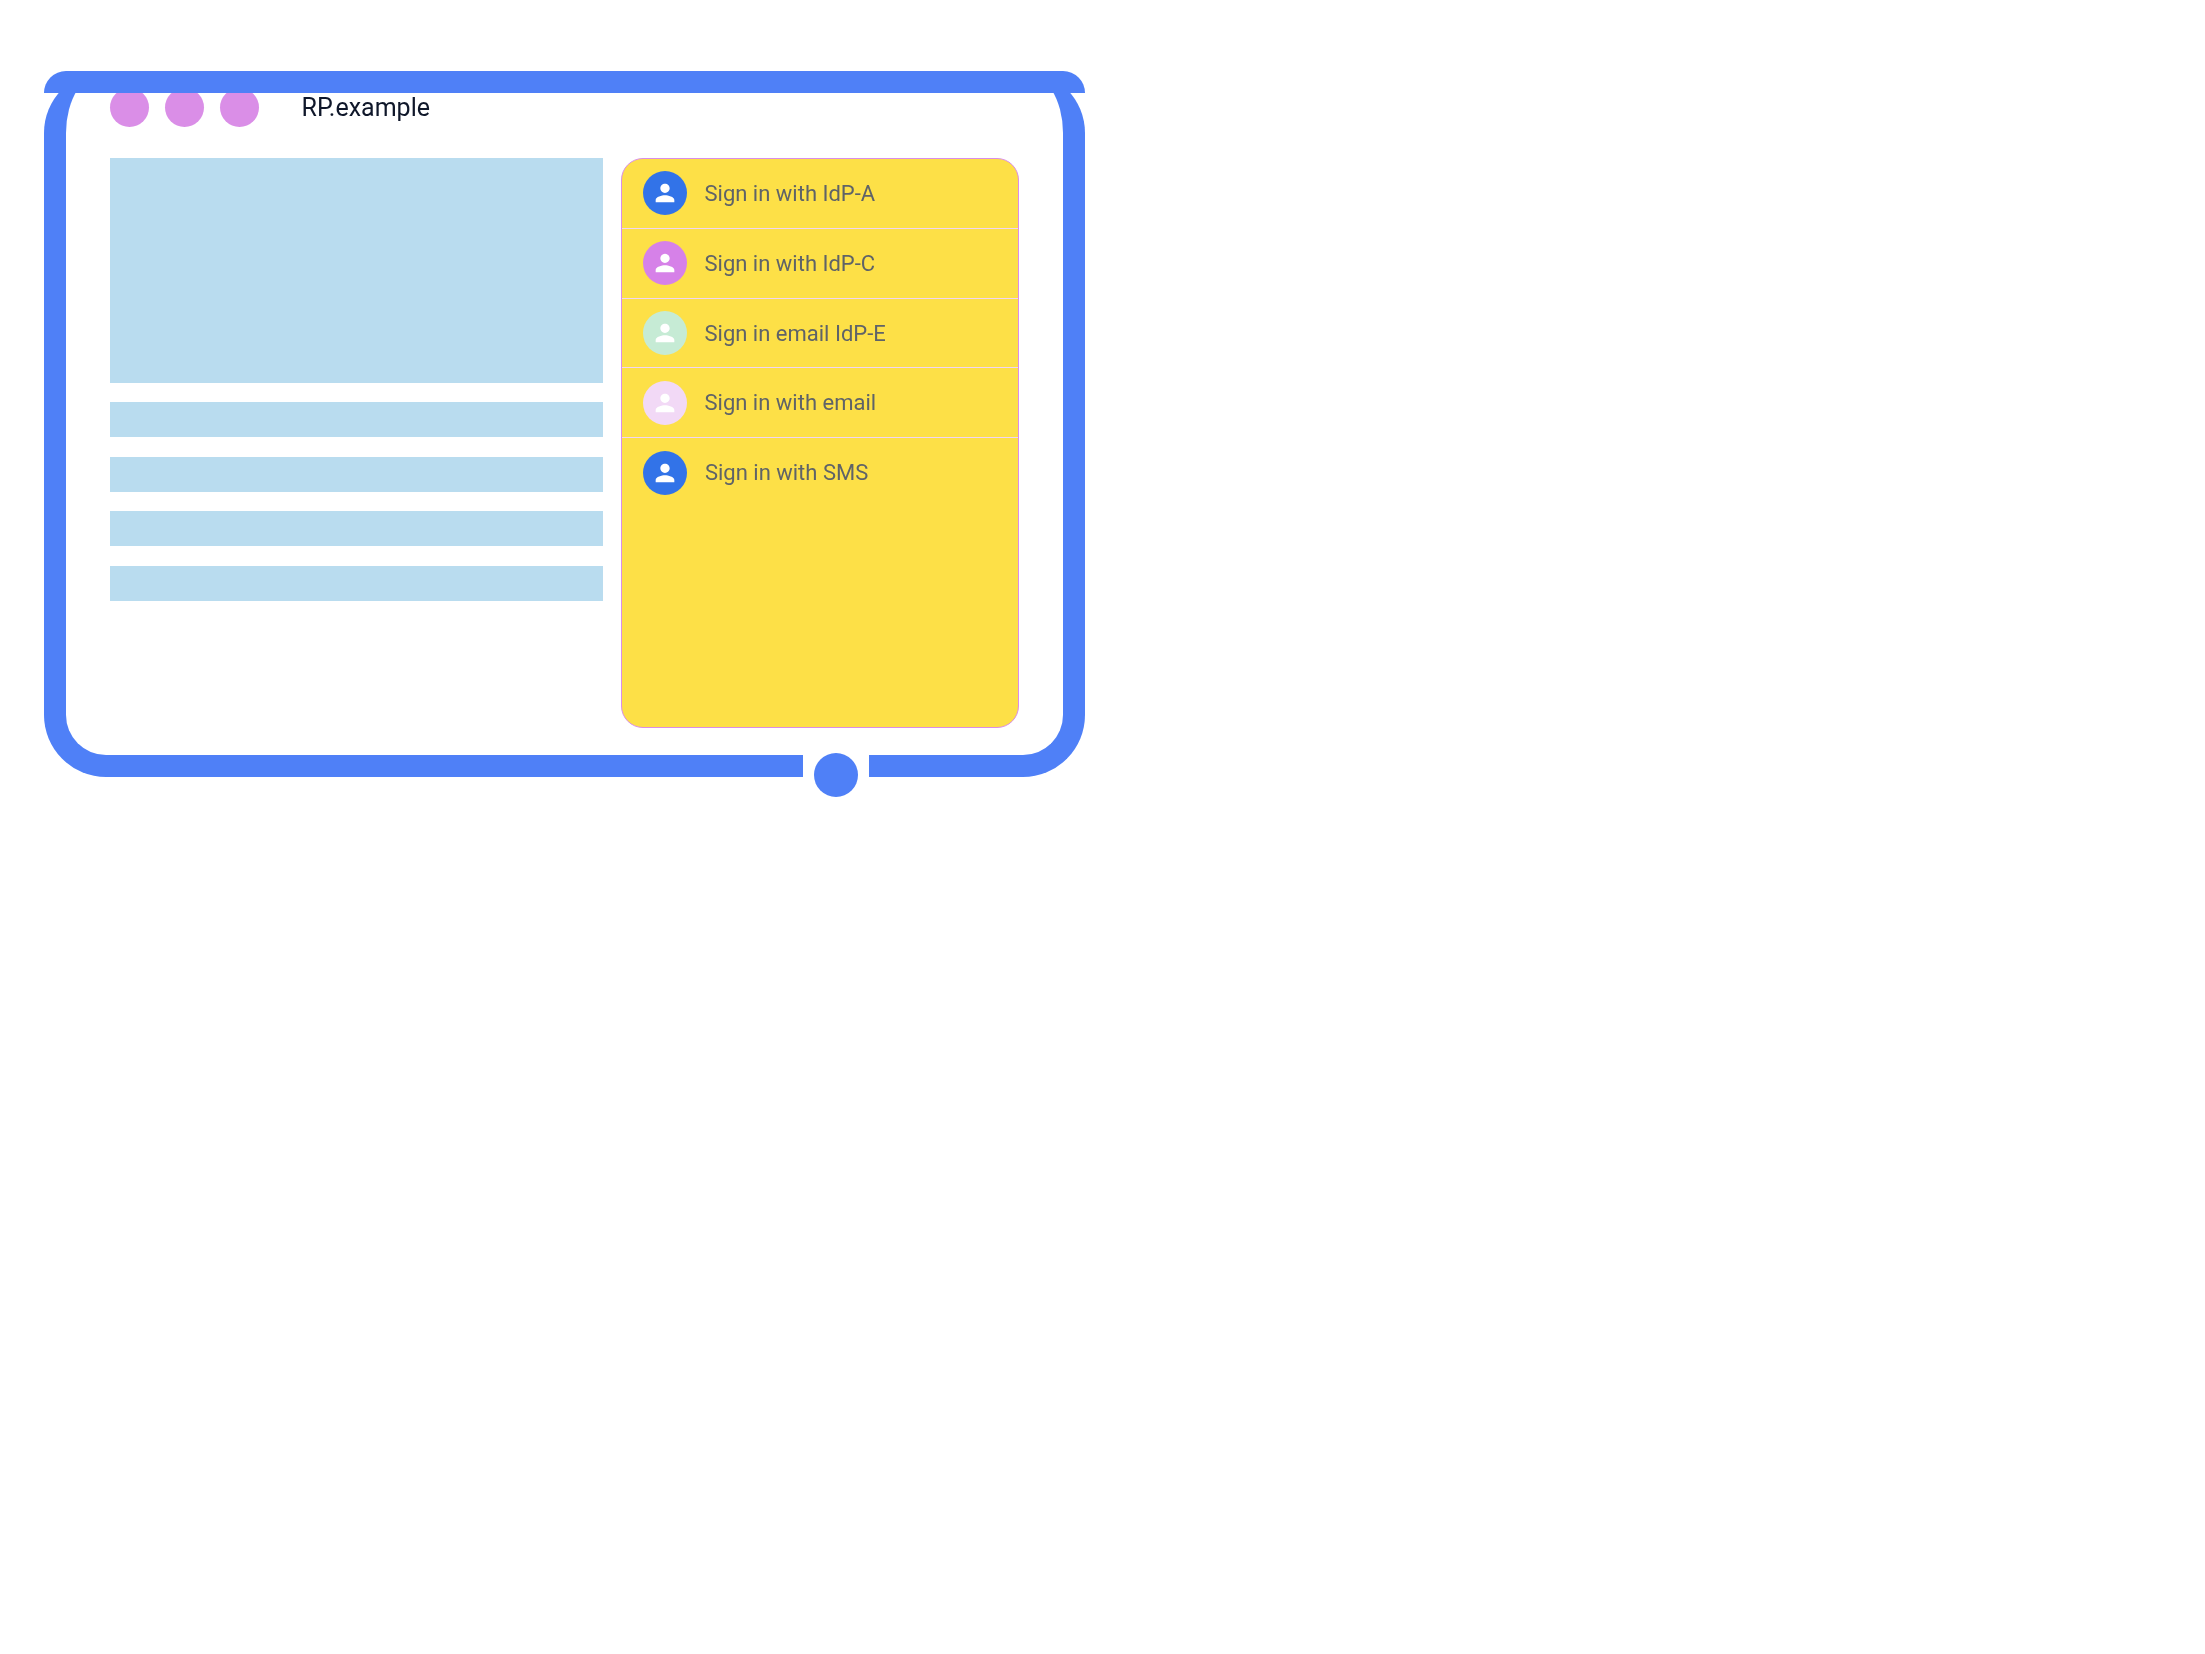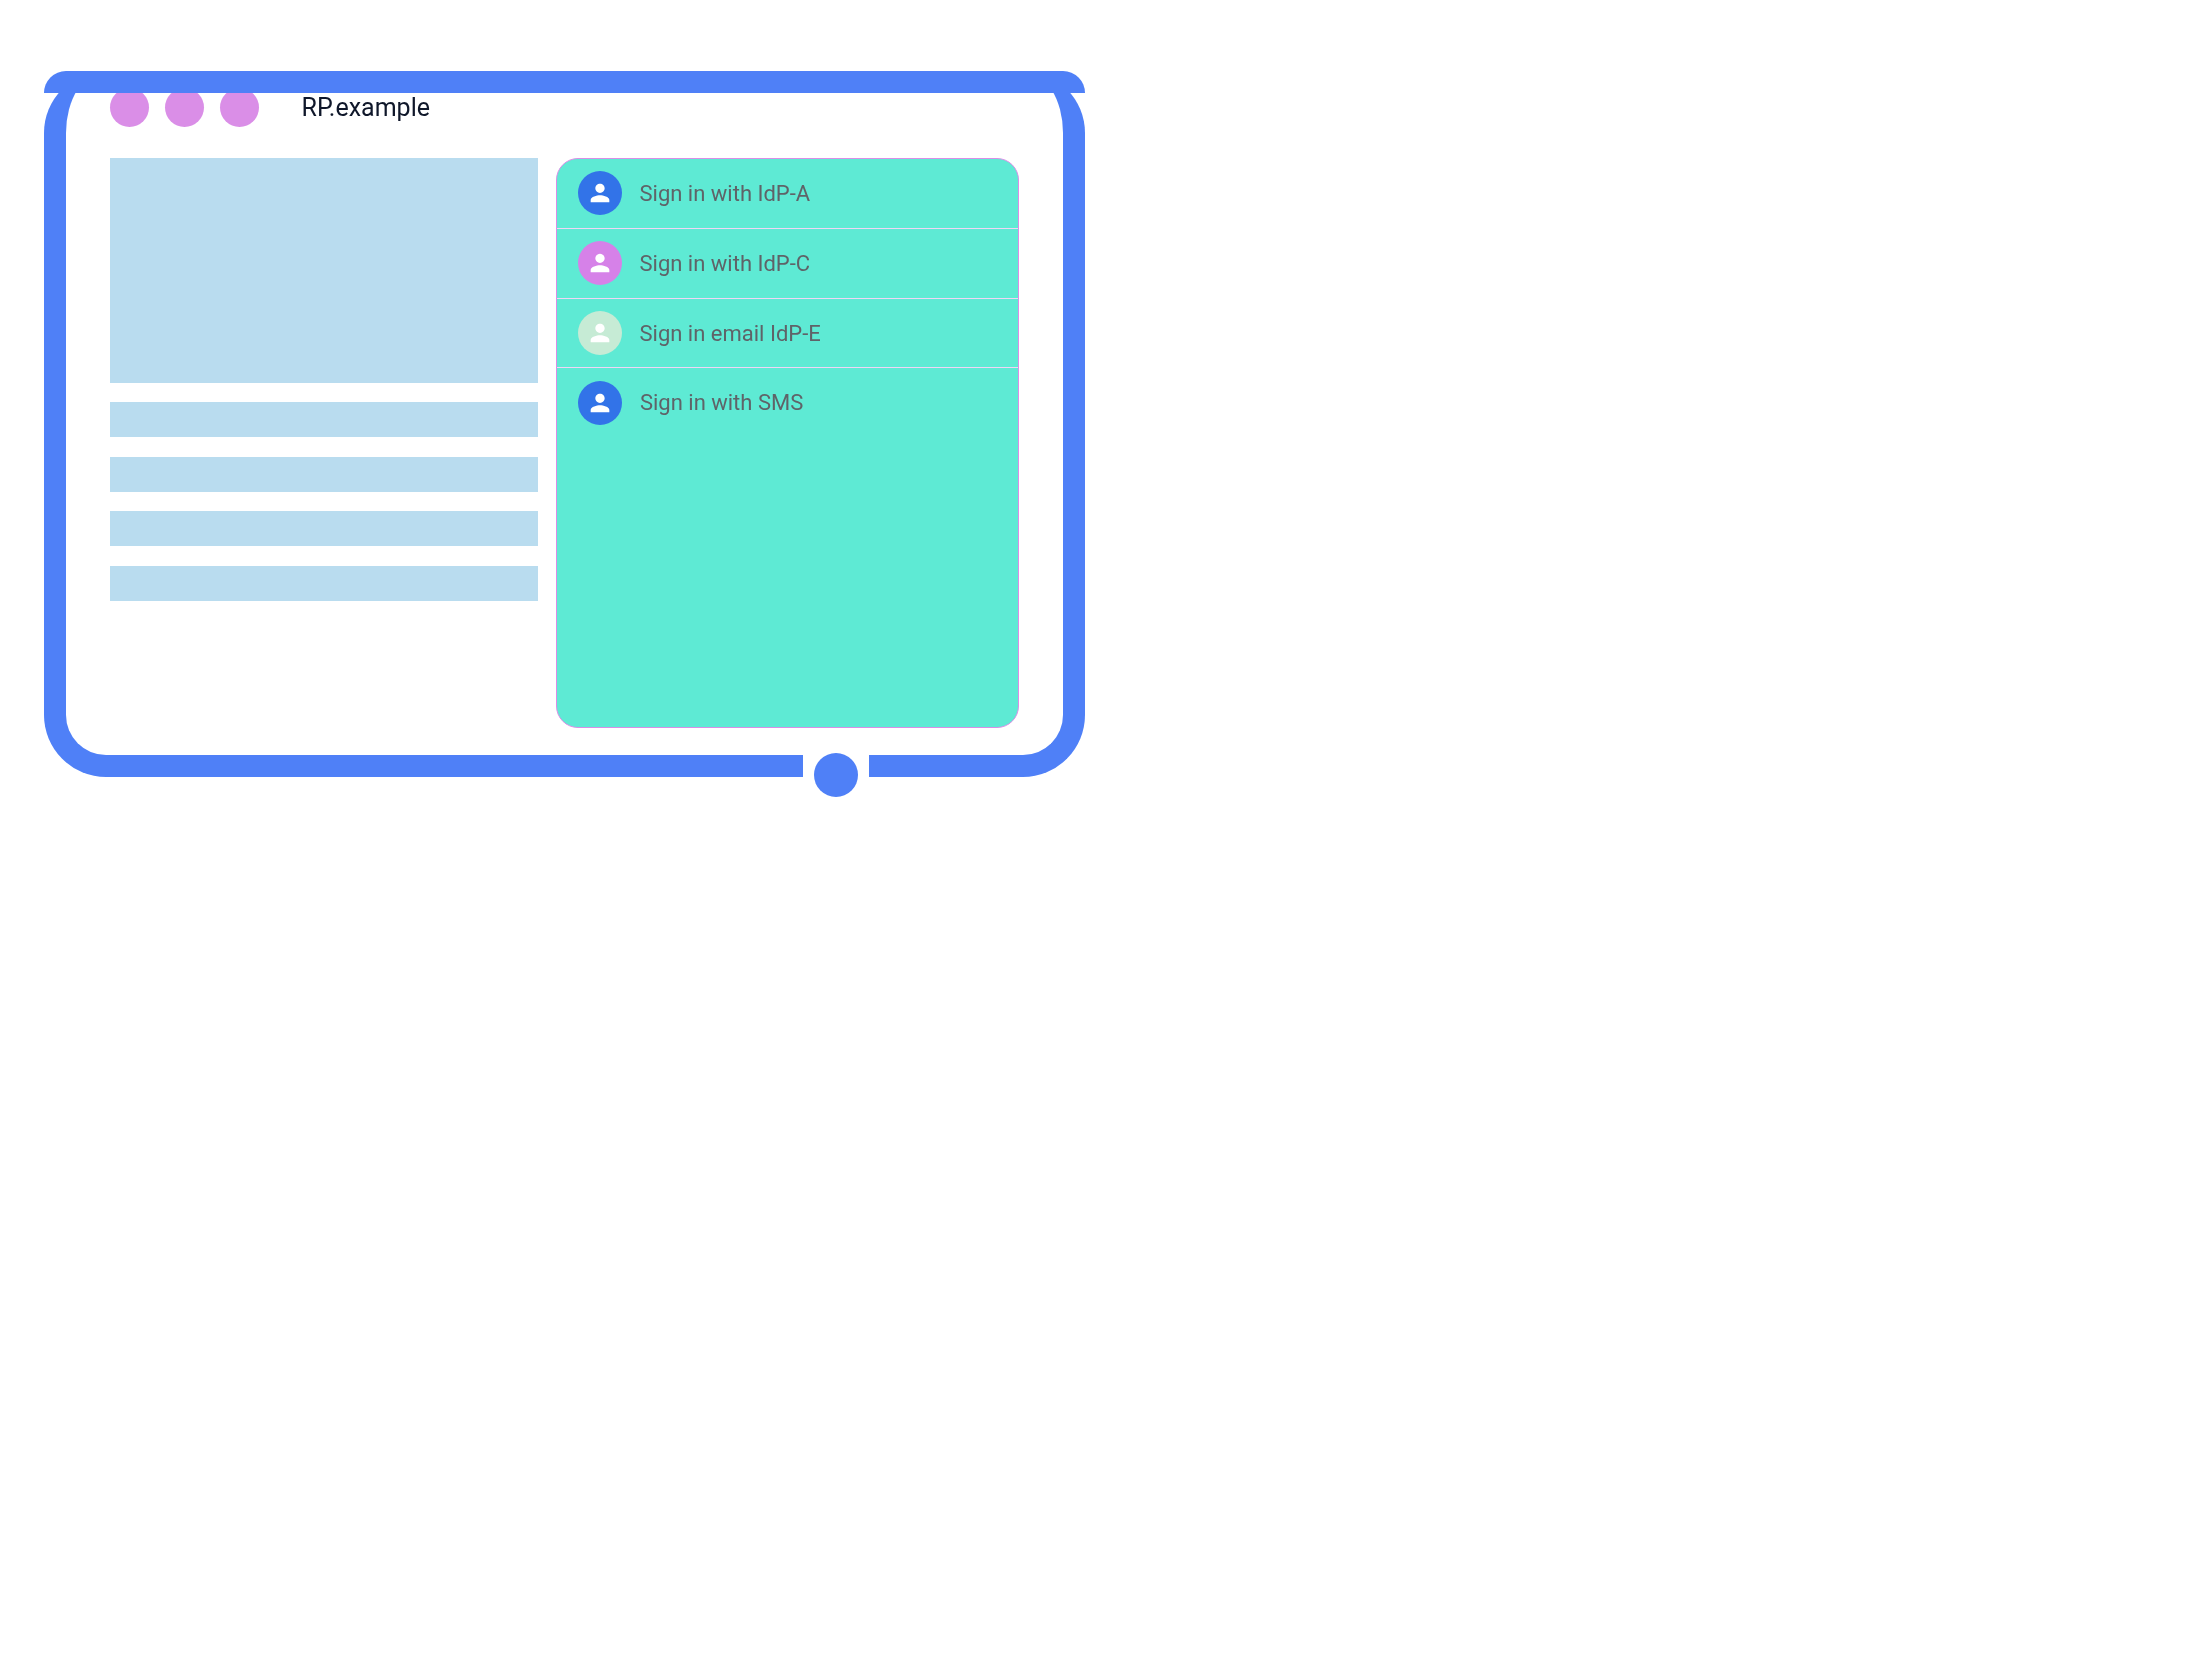--- a/index.html
+++ b/index.html
@@ -99,25 +99,25 @@
       background: #B9DCEF;
       height: 225px;
       width: 100%;
     }
     .content-line {
       background: #B9DCEF;
       height: 35px;
       width: 100%;
     }
     .signin-panel {
-      width: 463px;
+      width: 398px;
       border: 1.8px solid #DA8EE7;
       border-radius: 22px;
       overflow: hidden;
-      background: #5eead4;
+      background: #fde047;
     }
     .signin-option {
       display: flex;
       align-items: center;
       gap: 17.6px;
       padding: 12.4px 21px;
       border-bottom: 0.9px solid #F0D5F5;
       cursor: pointer;
     }
     .signin-option:last-child {
@@ -182,20 +182,28 @@
         </div>
         <div class="signin-option">
           <div class="user-icon" style="background:#C6EBD5">
               <svg viewBox="0 0 24 24" fill="white">
                 <path d="M12 12c2.21 0 4-1.79 4-4s-1.79-4-4-4-4 1.79-4 4 1.79 4 4 4zm0 2c-2.67 0-8 1.34-8 4v2h16v-2c0-2.66-5.33-4-8-4z"></path>
               </svg>
             </div>
           <span class="signin-label">Sign in email IdP-E</span>
         </div>
         <div class="signin-option">
+          <div class="user-icon" style="background:#F2D9F6">
+              <svg viewBox="0 0 24 24" fill="white">
+                <path d="M12 12c2.21 0 4-1.79 4-4s-1.79-4-4-4-4 1.79-4 4 1.79 4 4 4zm0 2c-2.67 0-8 1.34-8 4v2h16v-2c0-2.66-5.33-4-8-4z"></path>
+              </svg>
+            </div>
+          <span class="signin-label">Sign in with email</span>
+        </div>
+        <div class="signin-option">
           <div class="user-icon" style="background:#3273E8">
               <svg viewBox="0 0 24 24" fill="white">
                 <path d="M12 12c2.21 0 4-1.79 4-4s-1.79-4-4-4-4 1.79-4 4 1.79 4 4 4zm0 2c-2.67 0-8 1.34-8 4v2h16v-2c0-2.66-5.33-4-8-4z"></path>
               </svg>
             </div>
           <span class="signin-label">Sign in with SMS</span>
         </div>
       </div>
     </div>
   </div>

